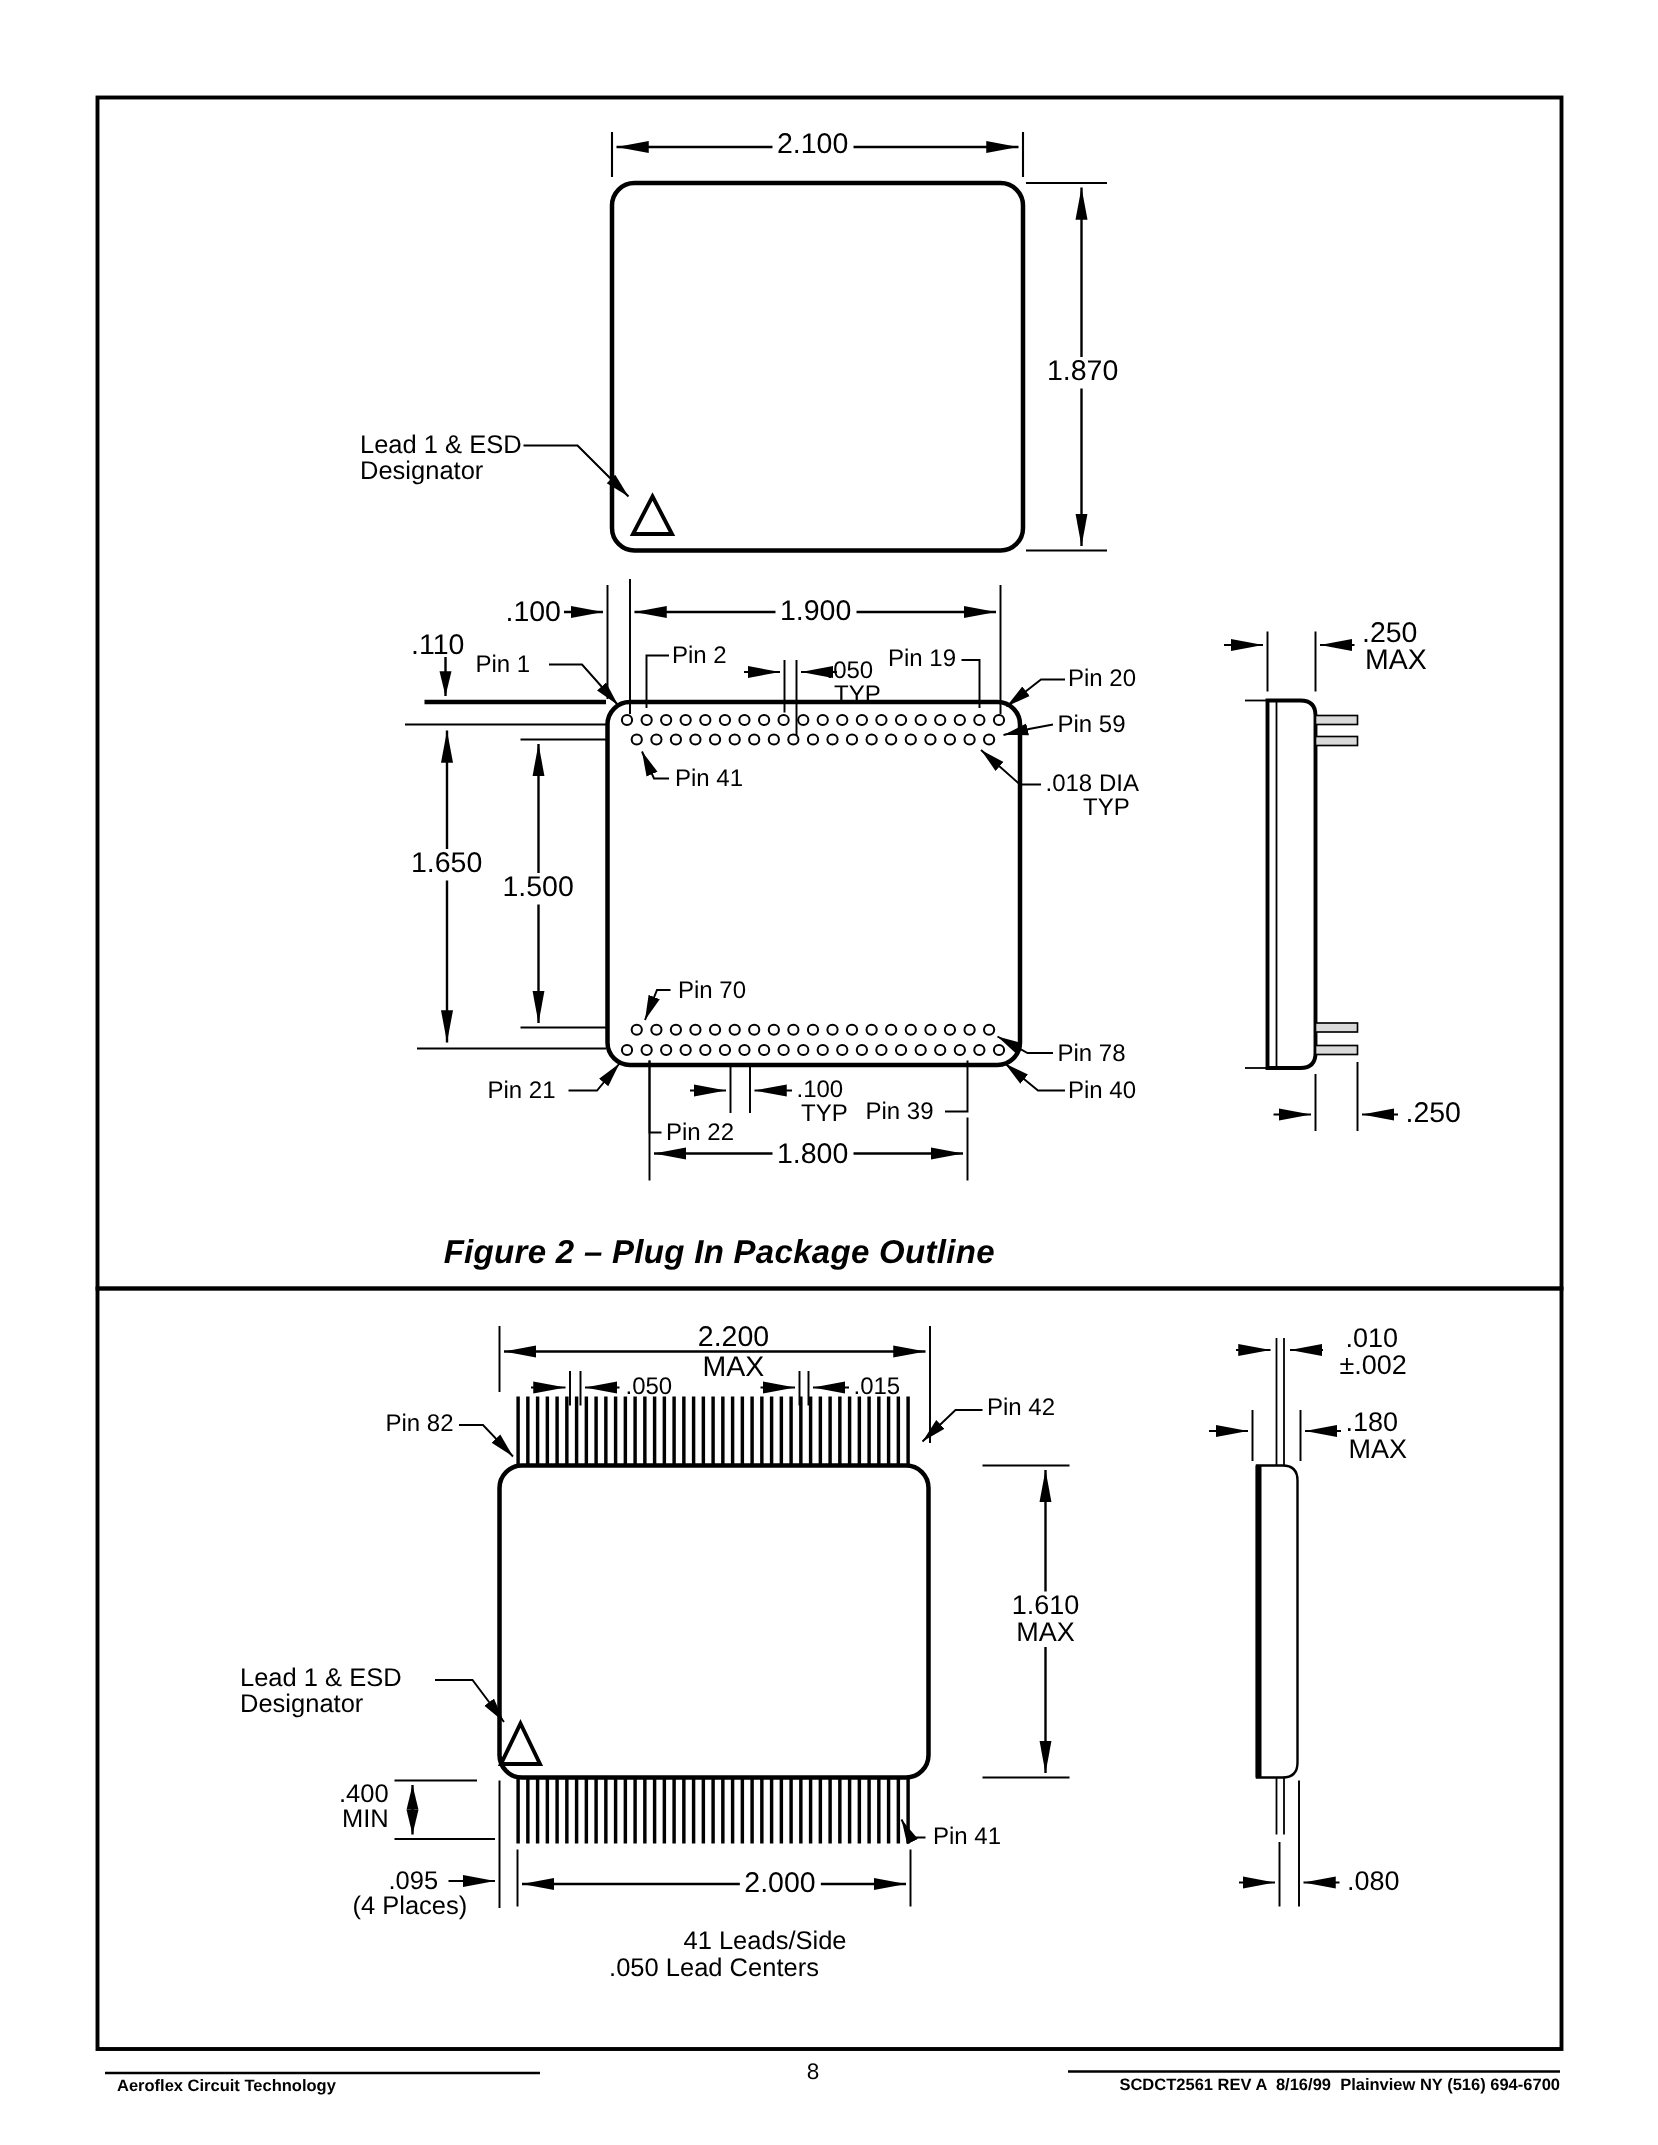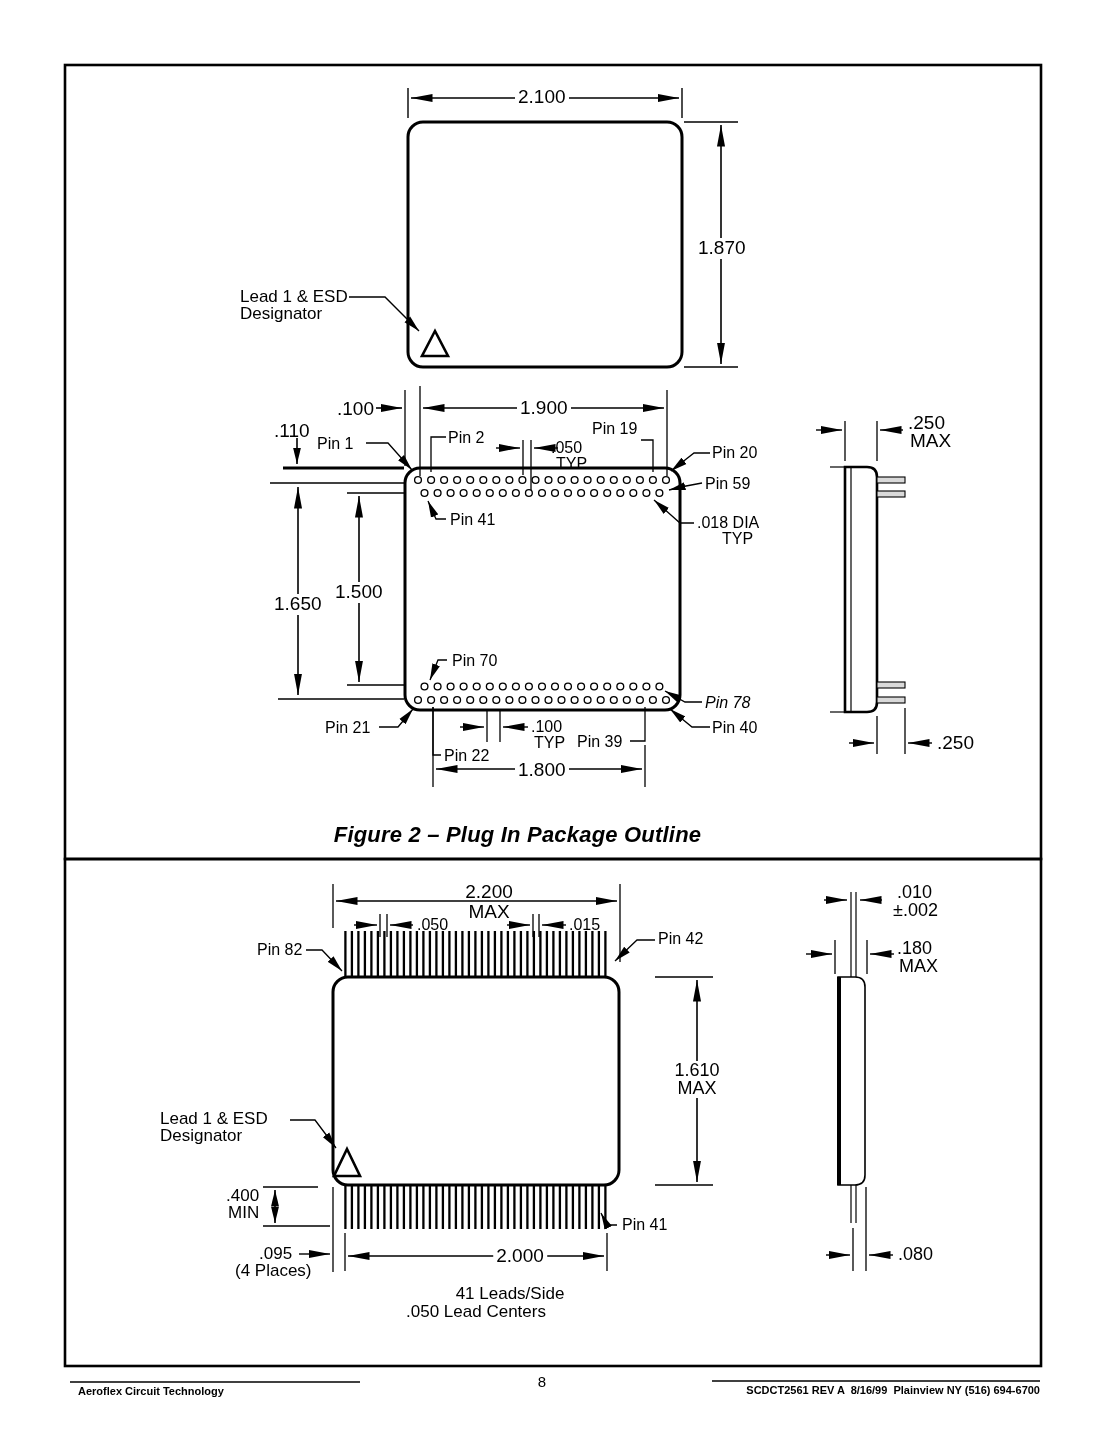--- a/index.html
+++ b/index.html
@@ -10,21 +10,21 @@
   svg{position:absolute;left:0;top:0;}
   .lbl{position:absolute;font-size:16px;line-height:1.08;white-space:nowrap;color:#000;}
   .d19{font-size:19px;}
   .d18{font-size:18px;}
   .d17{font-size:17px;}
   .bg{background:#fff;padding:0 3px;}
   .ctr{transform:translateX(-50%);}
   .rt{text-align:right;}
   .caption{
     position:absolute;left:64px;width:831px;text-align:center;
-    font-weight:bold;font-style:italic;font-size:22px;letter-spacing:.2px;padding-left:38px;
+    font-weight:bold;font-style:italic;font-size:22px;letter-spacing:.2px;
   }
   .foot{position:absolute;font-size:11px;font-weight:bold;}
   .pre{white-space:pre;}
   .pagenum{position:absolute;font-size:15px;}
 </style>
 </head>
 <body>
 
 <div class="page">
 
@@ -371,35 +371,35 @@
   <div class="lbl d17" style="left:240px;top:288px;">Lead 1 &amp; ESD</div>
   <div class="lbl d17" style="left:240px;top:305px;">Designator</div>
 
   <div class="lbl d19" style="left:337px;top:399px;">.100</div>
   <div class="lbl d19 bg" style="left:517px;top:398px;">1.900</div>
   <div class="lbl d19" style="left:274px;top:421px;">.110</div>
   <div class="lbl" style="left:317px;top:435px;">Pin 1</div>
   <div class="lbl" style="left:448px;top:429px;">Pin 2</div>
   <div class="lbl" style="left:551px;top:439px;">.050</div>
   <div class="lbl" style="left:556px;top:455px;">TYP</div>
-  <div class="lbl" style="left:592px;top:420px;">Pin 19</div>
+  <div class="lbl" style="left:592px;top:431px;">Pin 19</div>
   <div class="lbl" style="left:712px;top:444px;">Pin 20</div>
   <div class="lbl" style="left:705px;top:475px;">Pin 59</div>
   <div class="lbl" style="left:450px;top:511px;">Pin 41</div>
   <div class="lbl" style="left:697px;top:514px;">.018 DIA</div>
   <div class="lbl" style="left:722px;top:530px;">TYP</div>
-  <div class="lbl d19 bg" style="left:271px;top:594px;">1.650</div>
+  <div class="lbl d19 bg" style="left:271px;top:566px;">1.650</div>
   <div class="lbl d19 bg" style="left:332px;top:582px;">1.500</div>
   <div class="lbl" style="left:452px;top:652px;">Pin 70</div>
   <div class="lbl" style="left:325px;top:719px;">Pin 21</div>
   <div class="lbl" style="left:444px;top:747px;">Pin 22</div>
   <div class="lbl" style="left:531px;top:718px;">.100</div>
   <div class="lbl" style="left:534px;top:734px;">TYP</div>
   <div class="lbl" style="left:577px;top:733px;">Pin 39</div>
-  <div class="lbl" style="left:705px;top:694px;font-style:italic;">Pin 78</div>
+  <div class="lbl" style="left:705px;top:694px;">Pin 78</div>
   <div class="lbl" style="left:712px;top:719px;">Pin 40</div>
   <div class="lbl d19 bg" style="left:515px;top:760px;">1.800</div>
 
   <div class="lbl d19" style="left:908px;top:413px;">.250</div>
   <div class="lbl d19" style="left:910px;top:431px;">MAX</div>
   <div class="lbl d19" style="left:937px;top:733px;">.250</div>
 
   <div class="caption" style="top:822px;">Figure 2 – Plug In Package Outline</div>
 
   <div class="lbl d19 ctr" style="left:489px;top:882px;">2.200</div>

